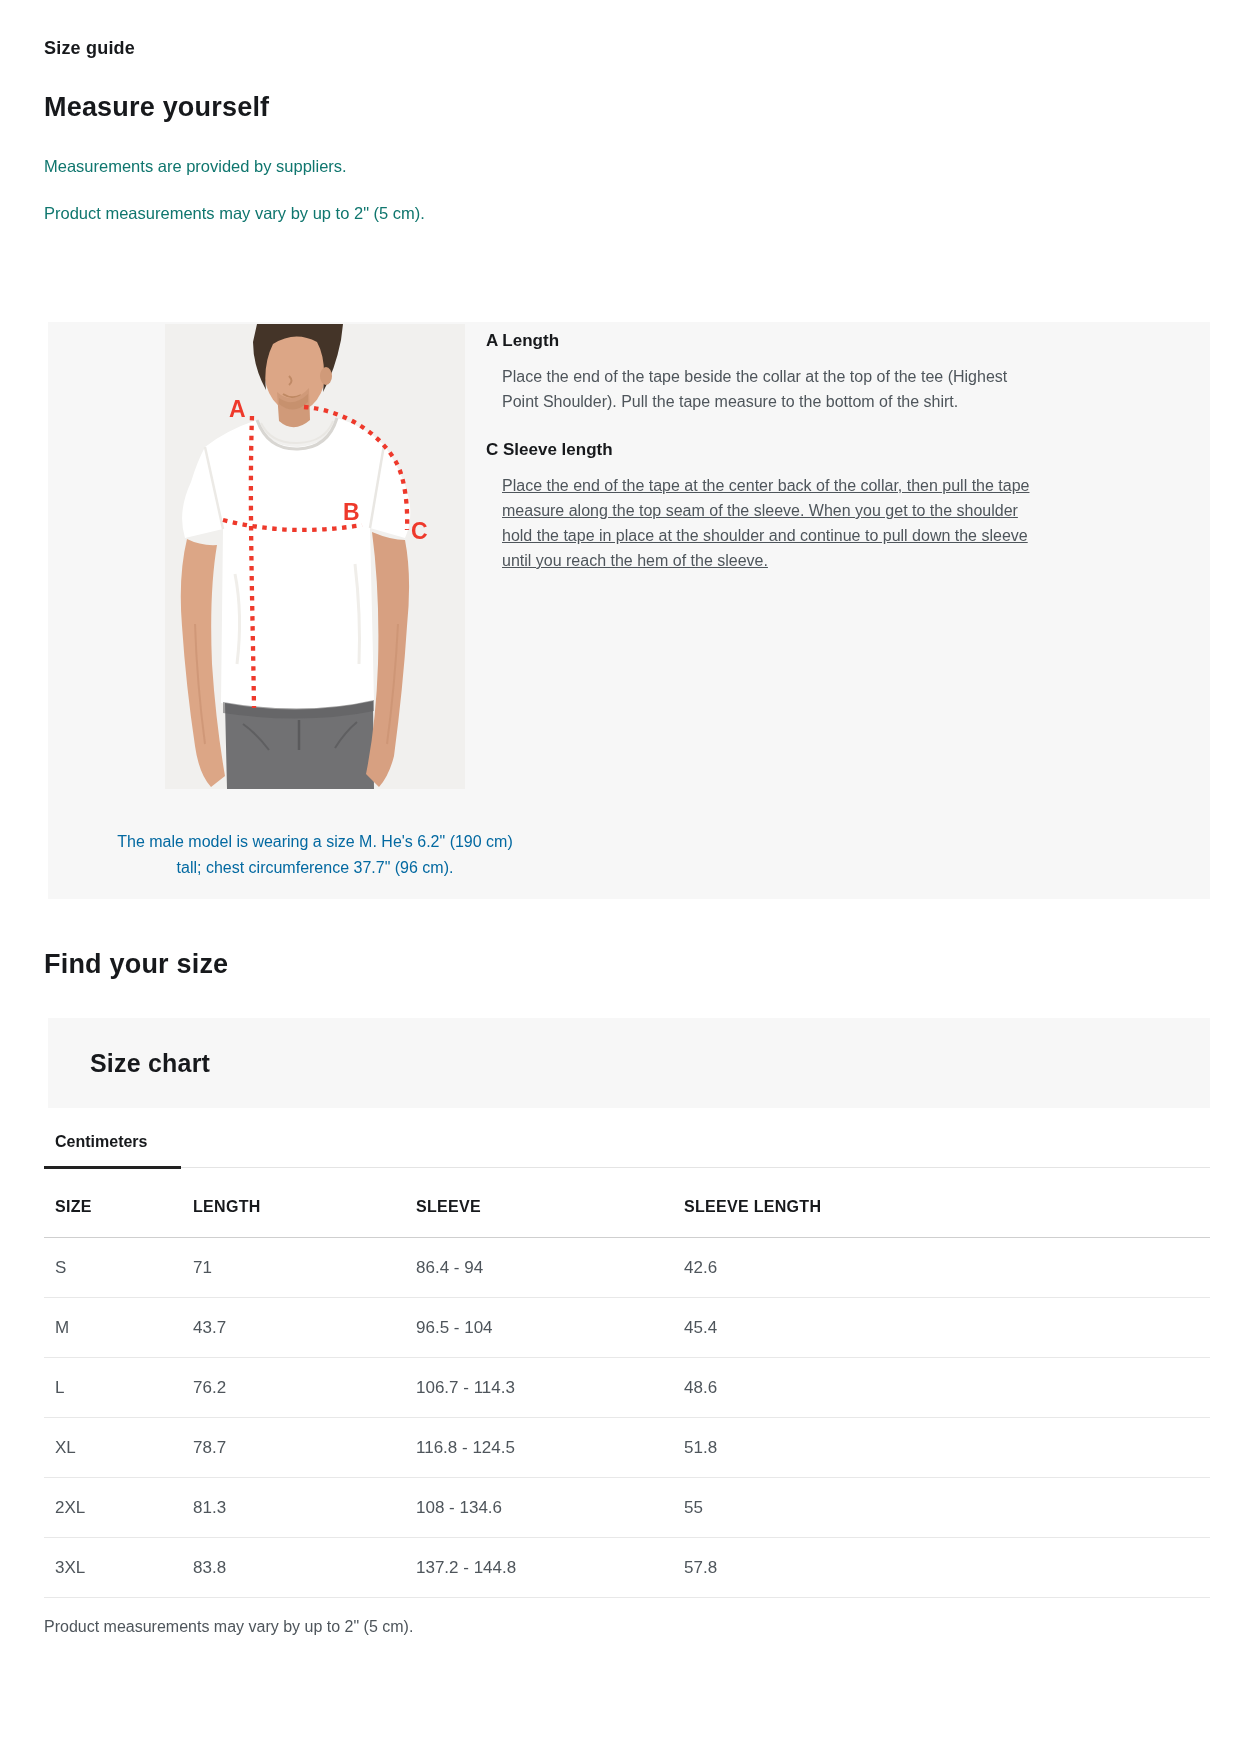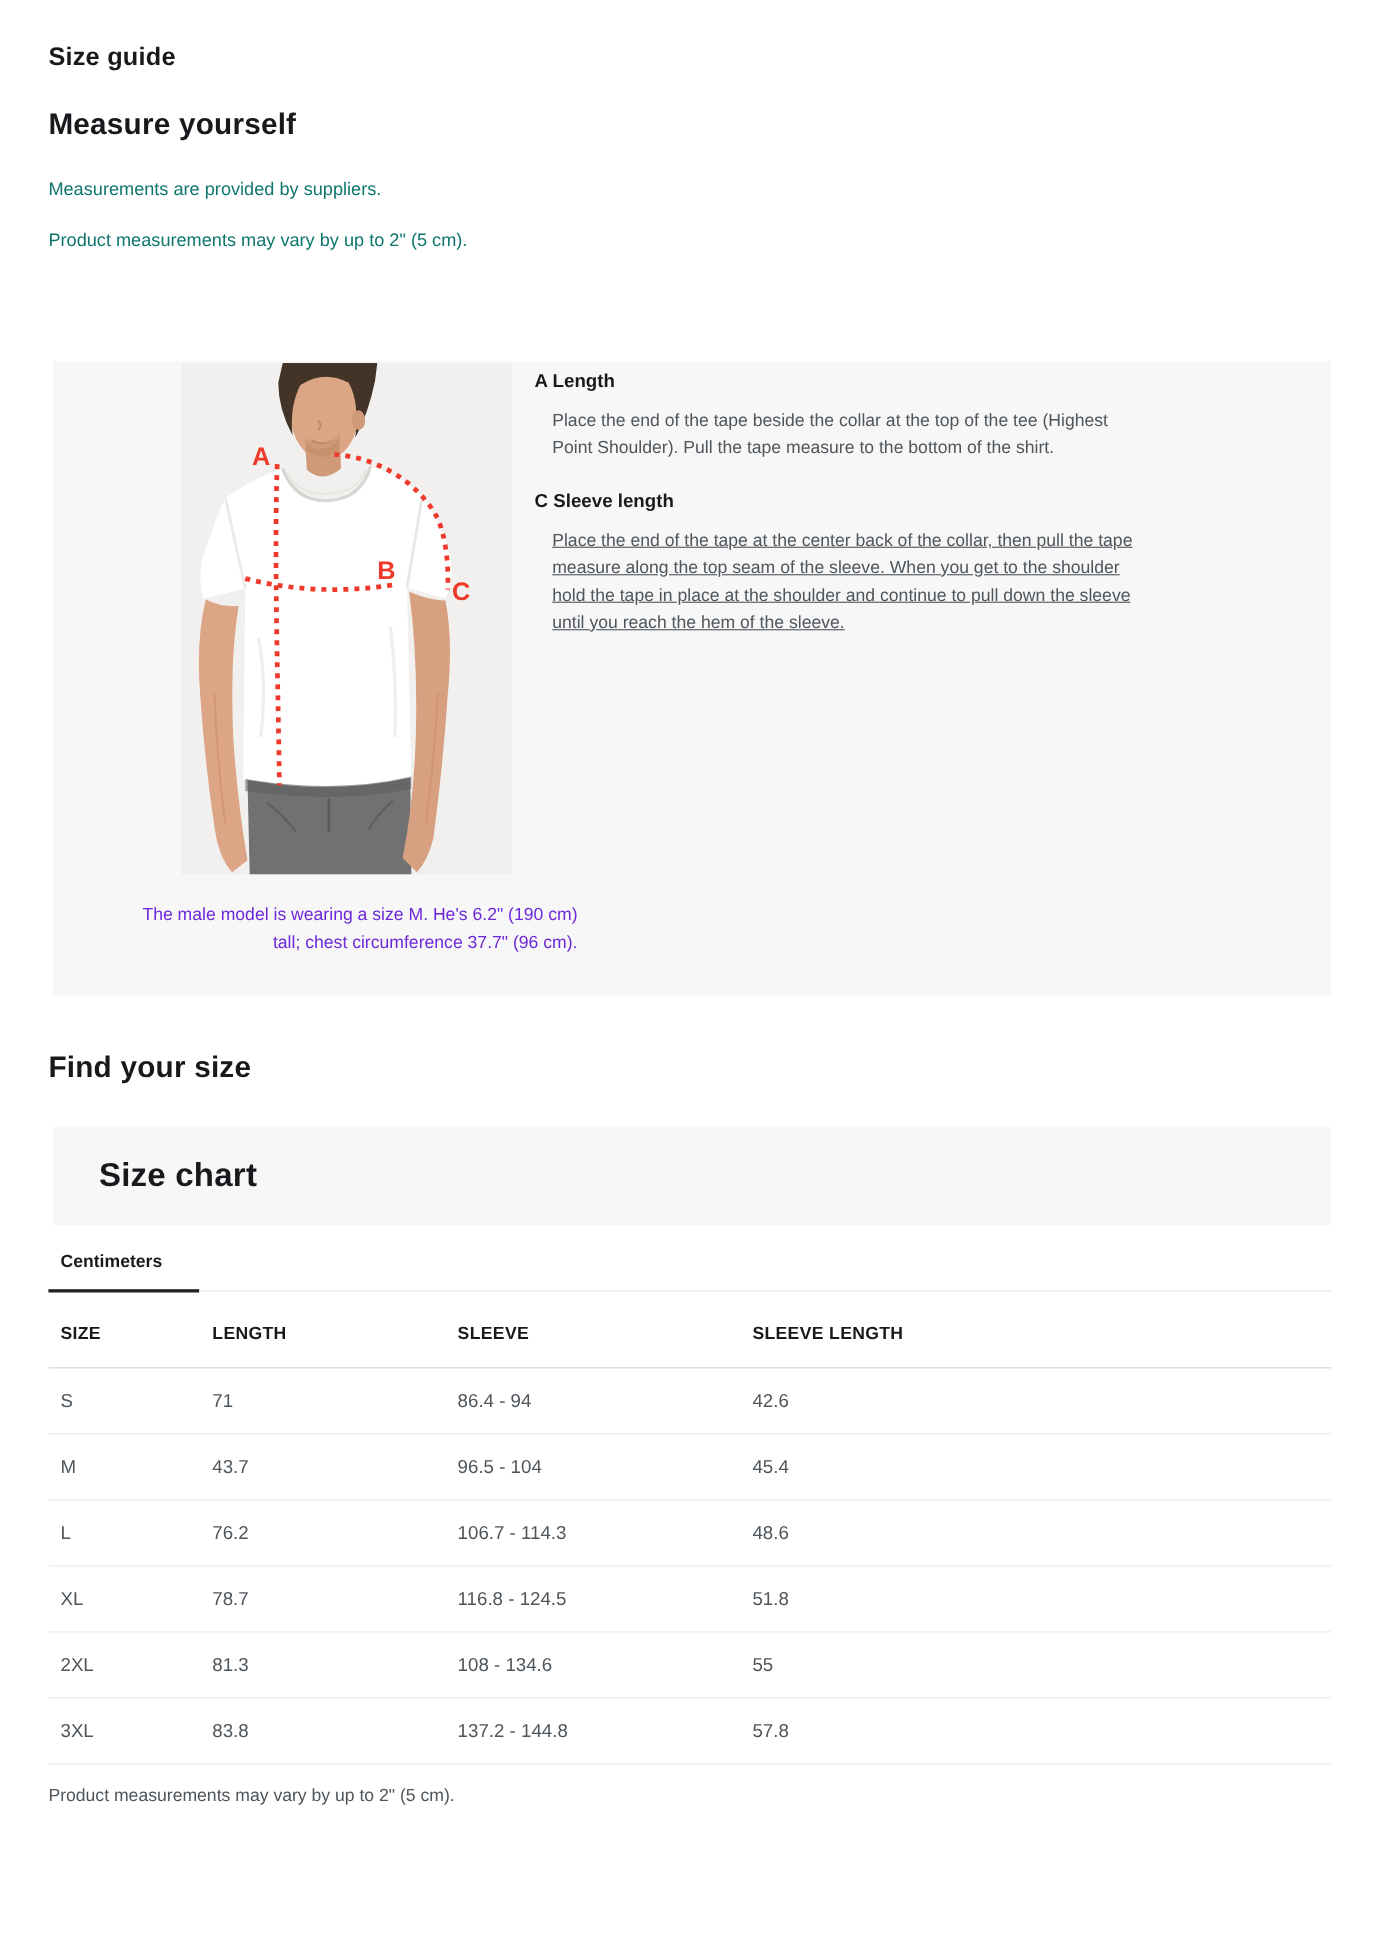--- a/index.html
+++ b/index.html
@@ -6,57 +6,57 @@
   html,body { margin:0; padding:0; }
   body {
     width:1251px; height:1760px;
     background:#ffffff;
     font-family:"Liberation Sans", sans-serif;
     color:#17191c;
     overflow:hidden;
   }
   .content { padding:38px 41px 0 44px; }
 
-  .h-title { font-size:23px; font-weight:700; margin:0; letter-spacing:.2px; }
+  .h-title { font-size:18px; font-weight:700; margin:0; letter-spacing:.2px; }
   .h-section { font-size:27px; font-weight:700; margin:0; letter-spacing:.2px; }
   .mt-measure { margin-top:33px; }
   .intro-p { font-size:16.5px; color:#0f766e; margin:0; line-height:22px; }
   .intro-p.p1 { margin-top:32px; }
   .intro-p.p2 { margin-top:25px; }
 
   
   .panel {
     margin-top:98px; margin-left:4px;
     width:1162px; min-height:577px;
     background:#f7f7f7;
     display:flex;
   }
   .panel-left { flex:0 0 auto; width:300px; margin-left:117px; }
   .photo {
     width:300px; height:465px; margin-top:2px;
     background:#f1f0ee; display:block;
   }
   .caption {
-    width:420px; margin:24px 0 0 -60px;
-    text-align:right; font-size:16px; line-height:26px; color:#6d28d9;
+    width:420px; margin:40px 0 0 -60px;
+    text-align:center; font-size:16px; line-height:26px; color:#0369a1;
   }
   .panel-right { flex:1 1 auto; padding:9px 155px 20px 21px; }
   .instr h3 { font-size:17px; font-weight:700; margin:0 0 13px; color:#17191c; }
   .instr p  { font-size:16px; line-height:25px; color:#4e555b; margin:0 16px 26px; }
   .instr:last-child p { margin-bottom:0;text-decoration:underline; }
 
   .h-find { margin-top:50px; }
 
   .chart-band {
     margin-top:38px; margin-left:4px;
     width:1162px; height:90px;
     background:#f7f7f7;
     display:flex; align-items:center;
     padding-left:42px;
-    font-size:30px; font-weight:700; letter-spacing:.2px;
+    font-size:25px; font-weight:700; letter-spacing:.2px;
   }
 
   .tabs {
     margin-top:25px;
     display:flex;
     border-bottom:1px solid #e4e4e4;
   }
   .tab {
     display:inline-block;
     padding:0 34px 15px 11px;

